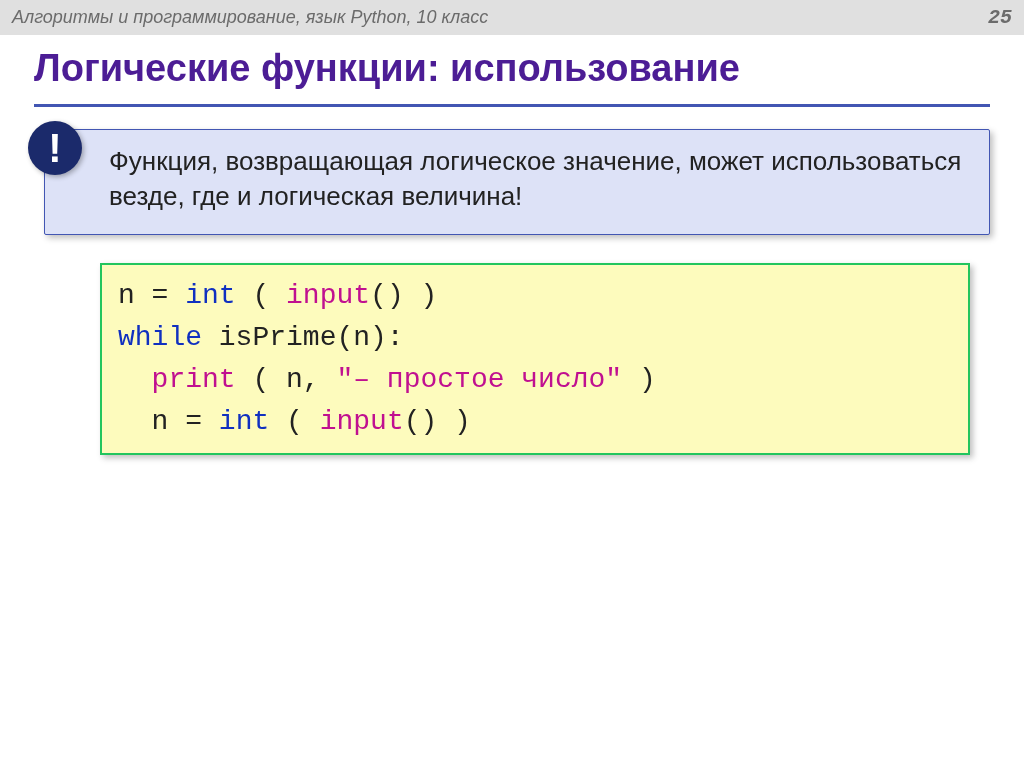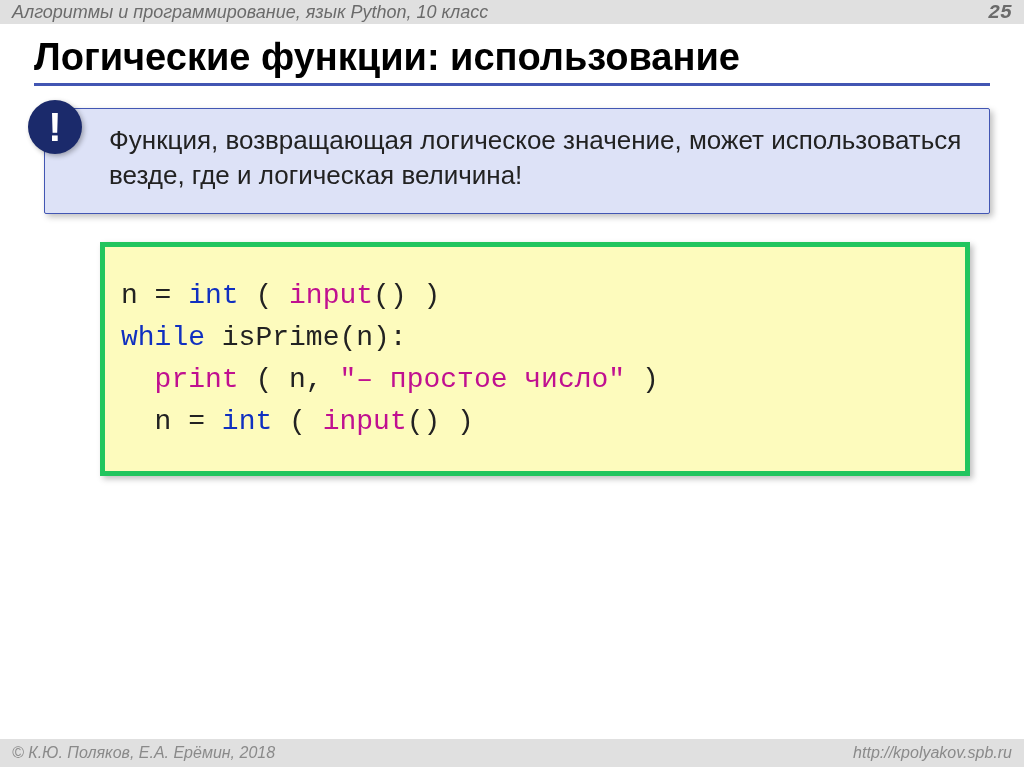--- a/index.html
+++ b/index.html
@@ -1,43 +1,43 @@
 <!DOCTYPE html>
 <html><head>
 <meta charset="utf-8">
 <style>
   * { margin: 0; padding: 0; box-sizing: border-box; }
   html, body { width: 1024px; height: 767px; font-family: Arial, Helvetica, sans-serif; background: #fff; }
   .slide { width: 1024px; height: 767px; position: relative; background: #fff; }
   .topbar {
-    height: 24px; background: #e0e0e0; display: flex; align-items: center;
+    height: 35px; background: #e0e0e0; display: flex; align-items: center;
     padding: 0 12px; font-style: italic; color: #6b6b6b; font-size: 18px;
     justify-content: space-between;
   }
   .pagenum { font-style: italic; font-weight: bold; color: #6b6b6b; font-size: 20px; font-family: Liberation Mono, monospace; }
   .title {
-    margin: 12px 34px 0 34px; font-size: 38px; font-weight: bold; color: #000000;
-    padding-bottom: 4px; border-bottom: 3px solid #4256b3;
+    margin: 12px 34px 0 34px; font-size: 38px; font-weight: bold; color: #4c1d95;
+    padding-bottom: 14px; border-bottom: 3px solid #4256b3;
   }
   .callout-wrap { position: relative; margin: 22px 34px 0 34px; }
   .callout {
     background: #dde2f7; border: 1px solid #4256b3; border-radius: 2px;
     padding: 14px 18px 20px 64px; color: #222; font-size: 26px; line-height: 1.35;
     box-shadow: 3px 3px 6px rgba(0,0,0,0.25);
     margin-left: 10px;
   }
   .bang {
     position: absolute; left: -6px; top: -8px; width: 54px; height: 54px;
     background: #1b2a6b; border-radius: 50%; display: flex; align-items: center;
     justify-content: center; color: #fff; font-size: 40px; font-weight: bold;
     box-shadow: 2px 2px 5px rgba(0,0,0,0.3);
   }
   .codebox {
-    margin: 28px 54px 12px 100px; background: #fdfbbd; border: 5px solid #22c55e;
-    padding: 28px 16px; font-family: "Courier New", monospace; font-size: 28px;
+    margin: 28px 54px 12px 100px; background: #fdfbbd; border: 2px solid #22c55e;
+    padding: 10px 16px; font-family: "Courier New", monospace; font-size: 28px;
     line-height: 1.5; color: #222; box-shadow: 3px 3px 6px rgba(0,0,0,0.25);
     white-space: pre;
   }
   .codebox .kw   { color: #1030c0; }
   .codebox .fn   { color: #c01090; }
   .codebox .str  { color: #c01090; }
   .footer {
     position: absolute; bottom: 0; left: 0; right: 0; height: 28px;
     background: #e0e0e0; display: flex; align-items: center; justify-content: space-between;
     padding: 0 12px; font-style: italic; color: #8a8a8a; font-size: 16px;
@@ -60,18 +60,14 @@
       <span>!</span>
     </div>
     <div class="callout">Функция, возвращающая логическое значение, может использоваться везде, где и логическая величина!</div>
   </div>
 
   <div class="codebox"><span>n = </span><span class="kw">int</span><span> ( </span><span class="fn">input</span><span>() )</span>
 <span class="kw">while</span><span> isPrime(n):</span>
 <span>  </span><span class="fn">print</span><span> ( n, </span><span class="str">"– простое число"</span><span> )</span>
 <span>  n = </span><span class="kw">int</span><span> ( </span><span class="fn">input</span><span>() )</span></div>
 
-  <div class="footer">
-    <span>© К.Ю. Поляков, Е.А. Ерёмин, 2018</span>
-    <span>http://kpolyakov.spb.ru</span>
-  </div>
 
 </div>
 
 </body></html>

